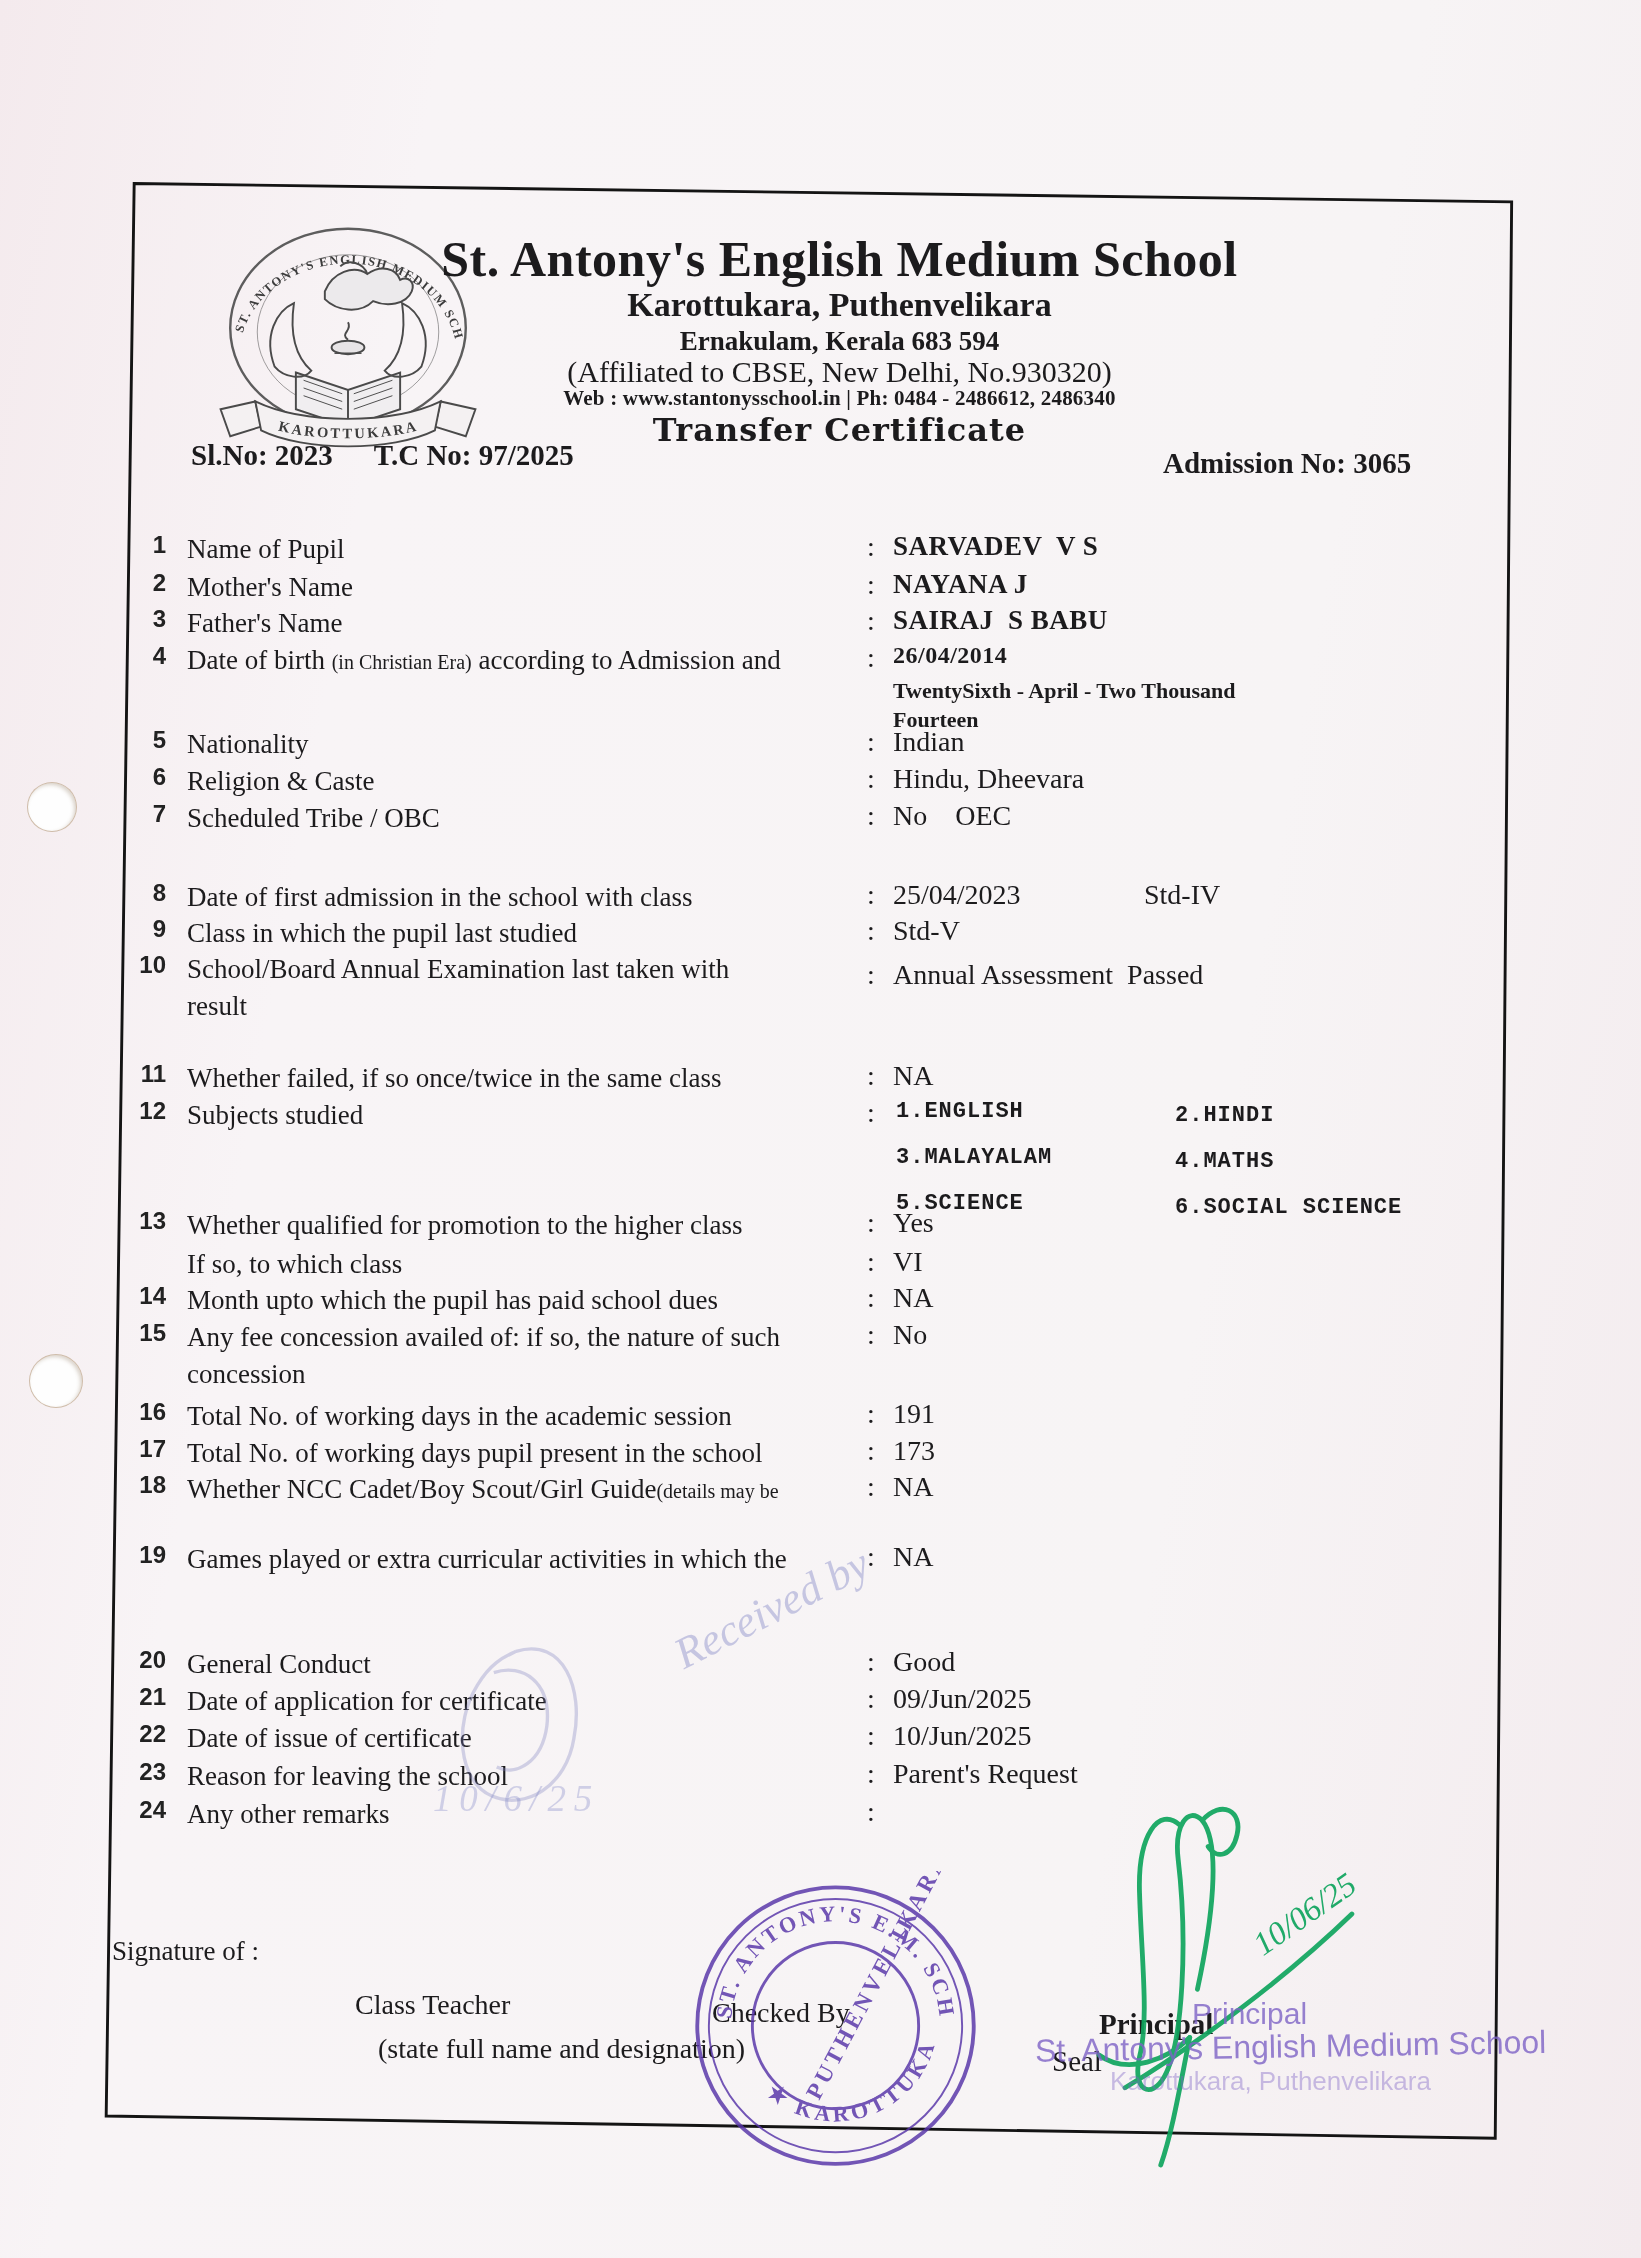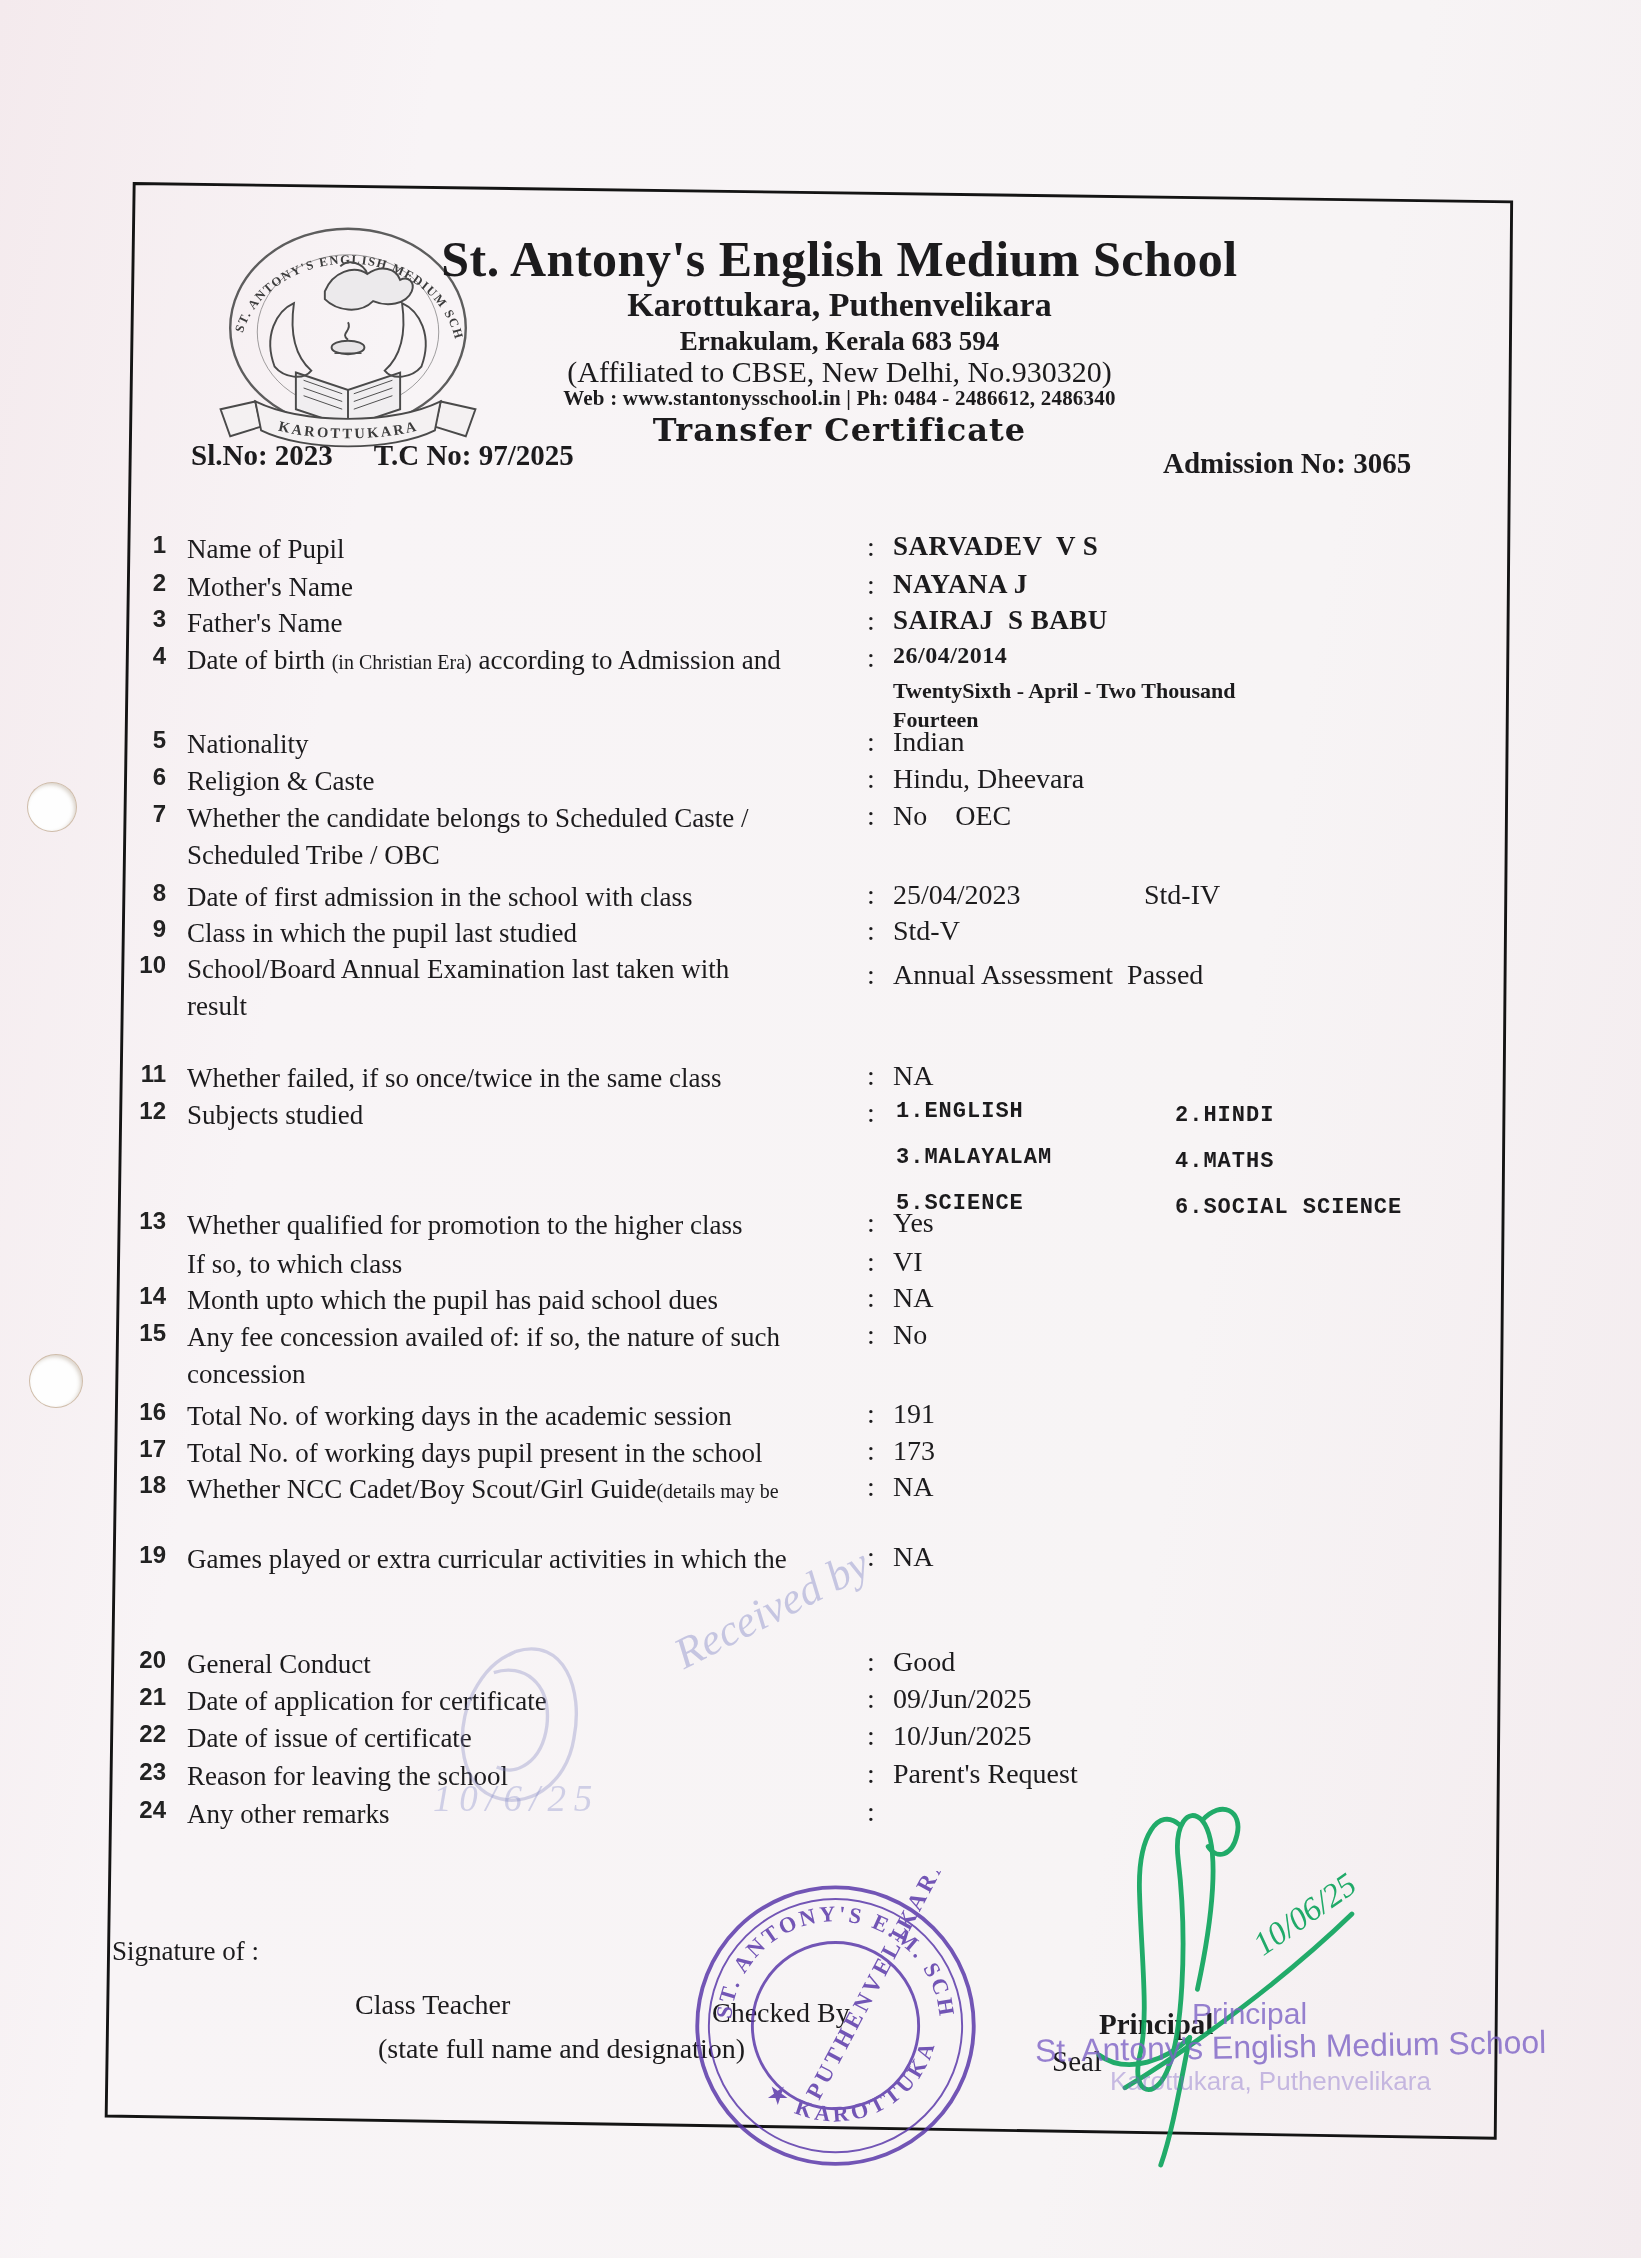--- a/index.html
+++ b/index.html
@@ -164,21 +164,20 @@
     <span class="rnum">6</span>
     <span class="rlabel">
         <span class="l1"><span>Religion &amp; Caste</span></span>
       </span>
     <span class="rcolon"></span>
     <span class="rvalue">Hindu, Dheevara</span>
   </div>
   <div class="tc-row" style="top:800px">
     <span class="rnum">7</span>
     <span class="rlabel">
-      <span class="l1"><span>Whether the candidate belongs to Scheduled Caste /</span></span>
       <span class="l2"><span>Scheduled Tribe / OBC</span></span>
     </span>
     <span class="rcolon"></span>
     <span class="rvalue">No    OEC</span>
   </div>
   <div class="tc-row" style="top:879px">
     <span class="rnum">8</span>
     <span class="rlabel">
         <span class="l1"><span>Date of first admission in the school with class</span></span>
       </span>

